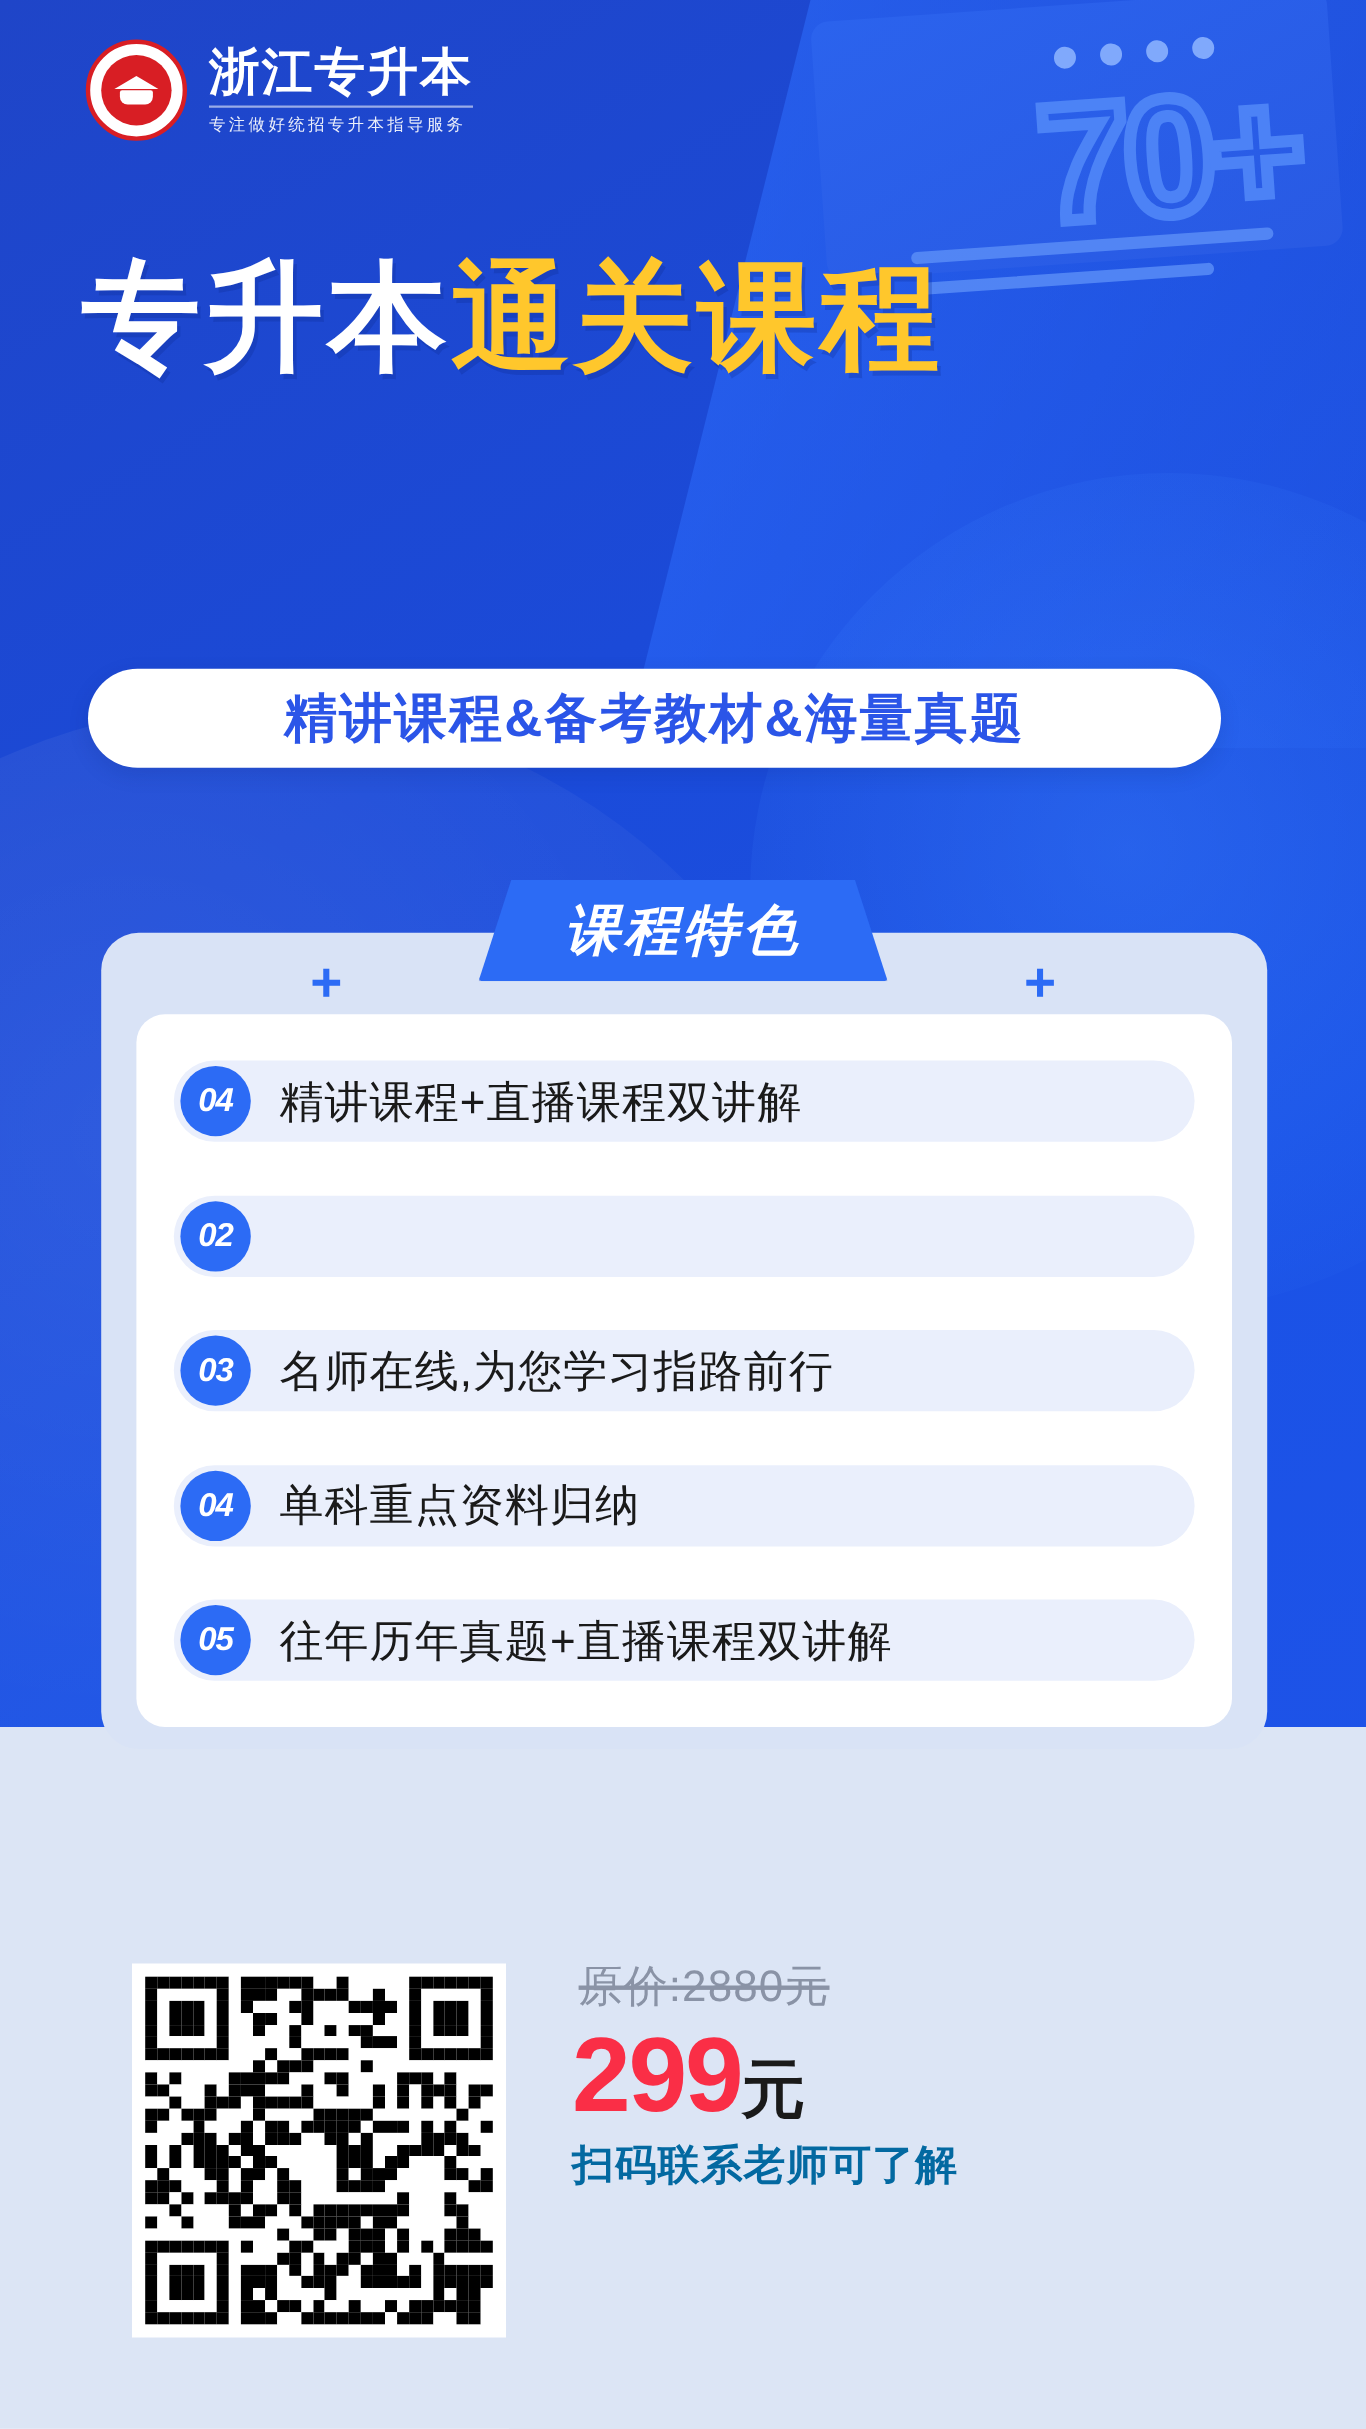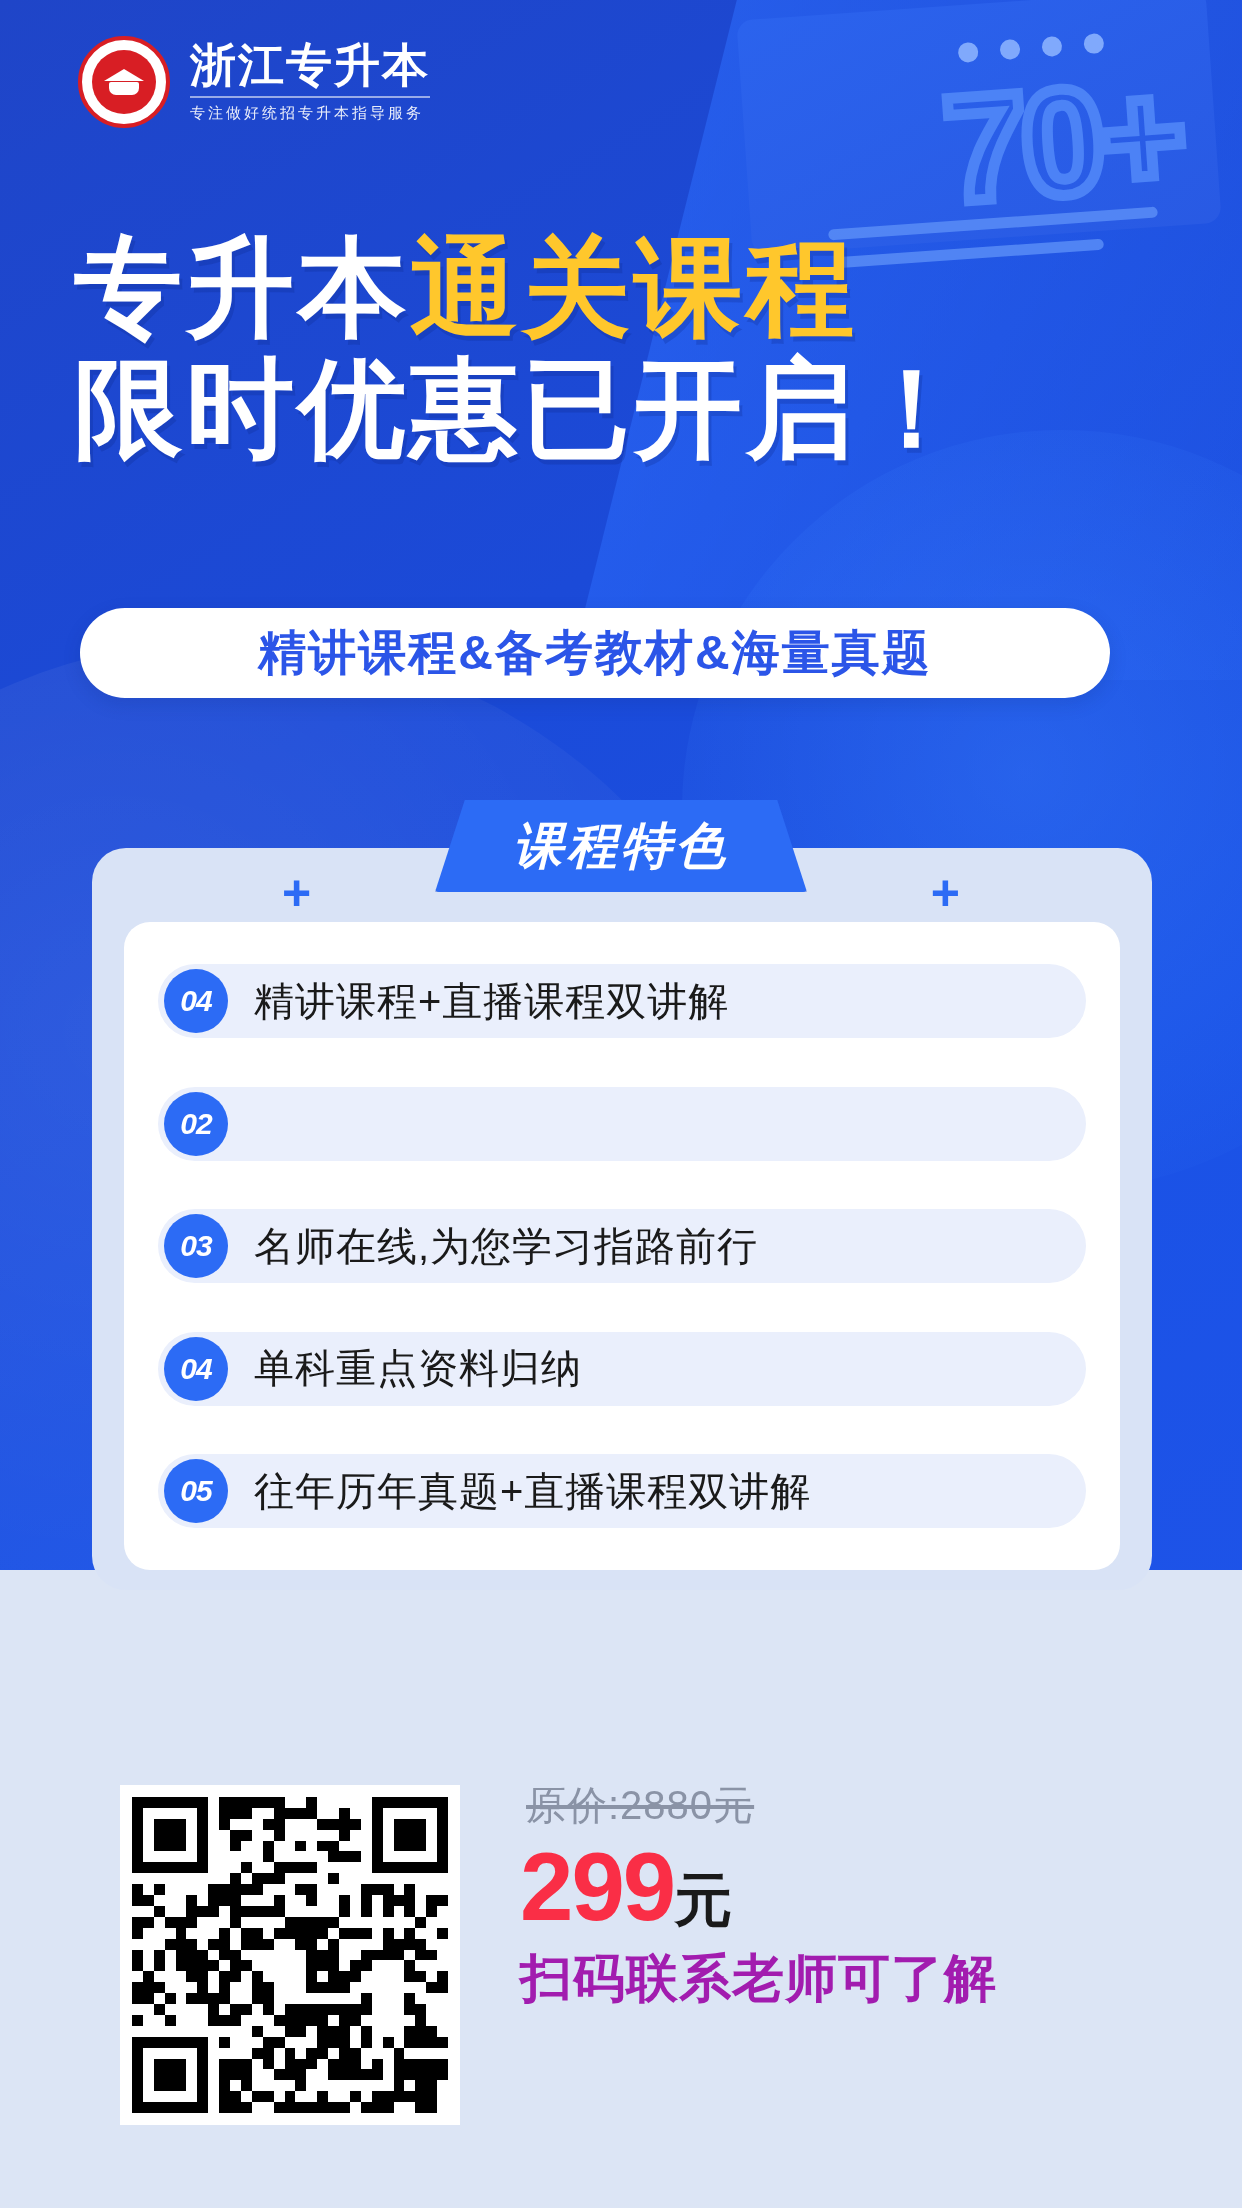--- a/index.html
+++ b/index.html
@@ -251,21 +251,21 @@
   }
   .sale-num {
     font-size: 96px; font-weight: 900; color: #FA2E46;
     letter-spacing: -2px; line-height: 1;
   }
   .sale-unit {
     font-size: 58px; font-weight: 800; color: #1A1A1A;
   }
   .scan-line {
     margin-top: 4px;
-    font-size: 52px; font-weight: 800; color: #a21caf; letter-spacing: 1px;
+    font-size: 38px; font-weight: 800; color: #0369a1; letter-spacing: 1px;
   }
   .cta {
     margin-top: 22px;
     width: 545px; height: 76px;
     background: #3C79F5; border-radius: 16px;
     display: flex; align-items: center; justify-content: center;
   }
   .cta-text {
     font-size: 37px; font-weight: 800; color: #fff; letter-spacing: 4px;
   }
@@ -306,21 +306,20 @@
       <div class="logo-text">
         <div class="logo-name">浙江专升本</div>
         <div class="logo-sub">专注做好统招专升本指导服务</div>
       </div>
     </div>
 
     <div class="headline">
       <div class="h-line">
         <span class="h-white">专升本</span><span class="h-yellow">通关课程</span>
       </div>
-      <div class="h-line h-white">限时优惠已开启！</div>
     </div>
 
     <div class="pill">
       <span class="pill-text">精讲课程&amp;备考教材&amp;海量真题</span>
     </div>
 
     <div class="panel"></div>
     <div class="plus left">+</div>
     <div class="plus right">+</div>
     <div class="banner">

